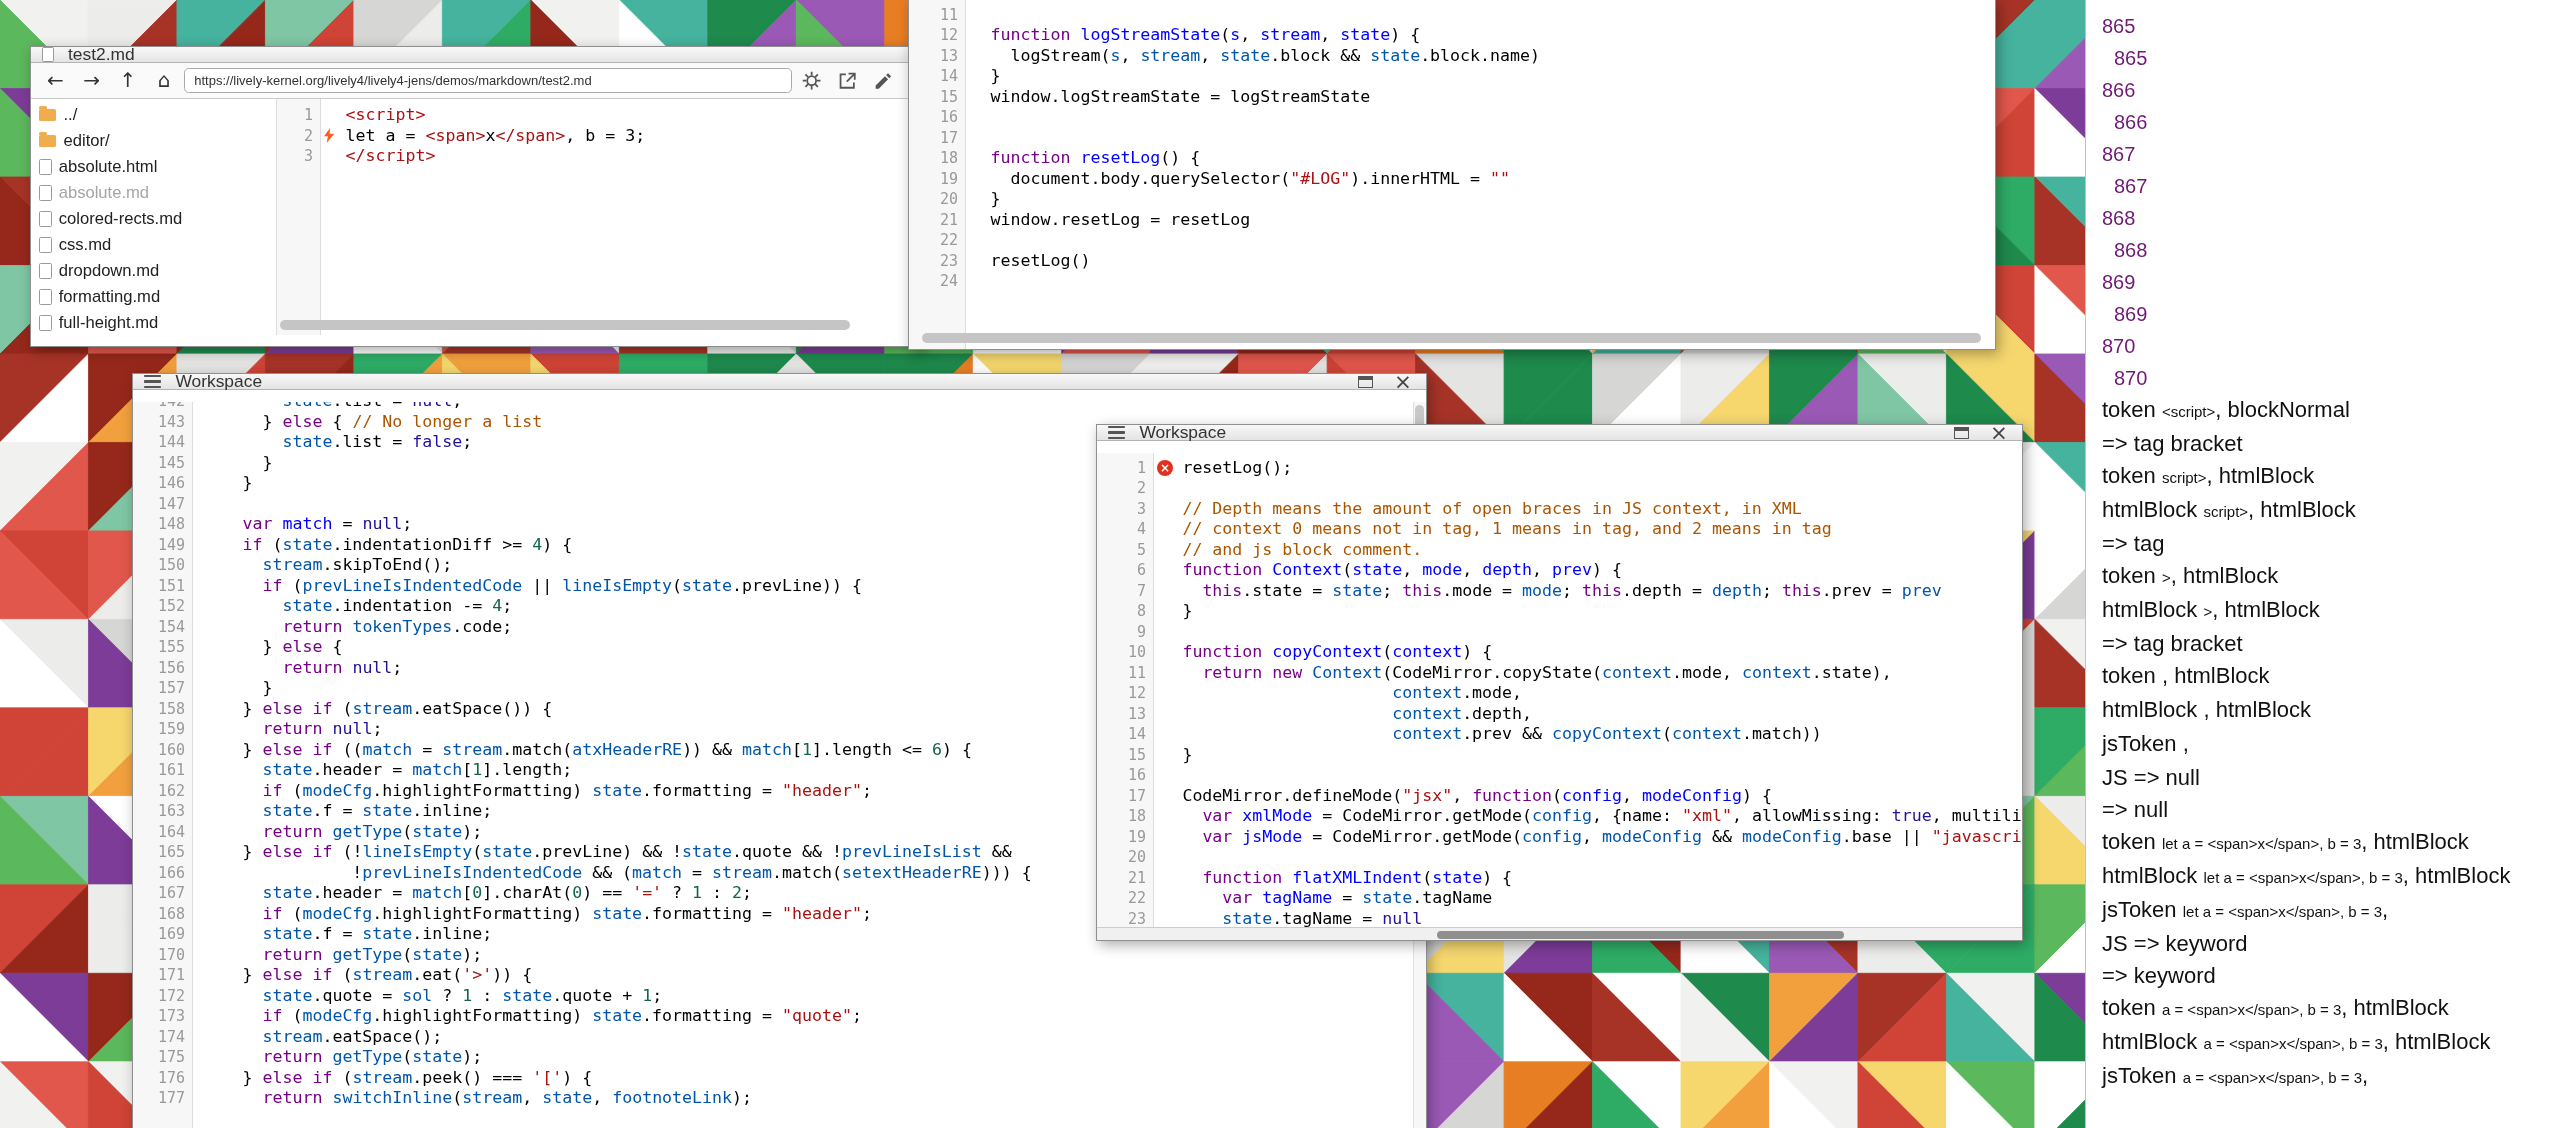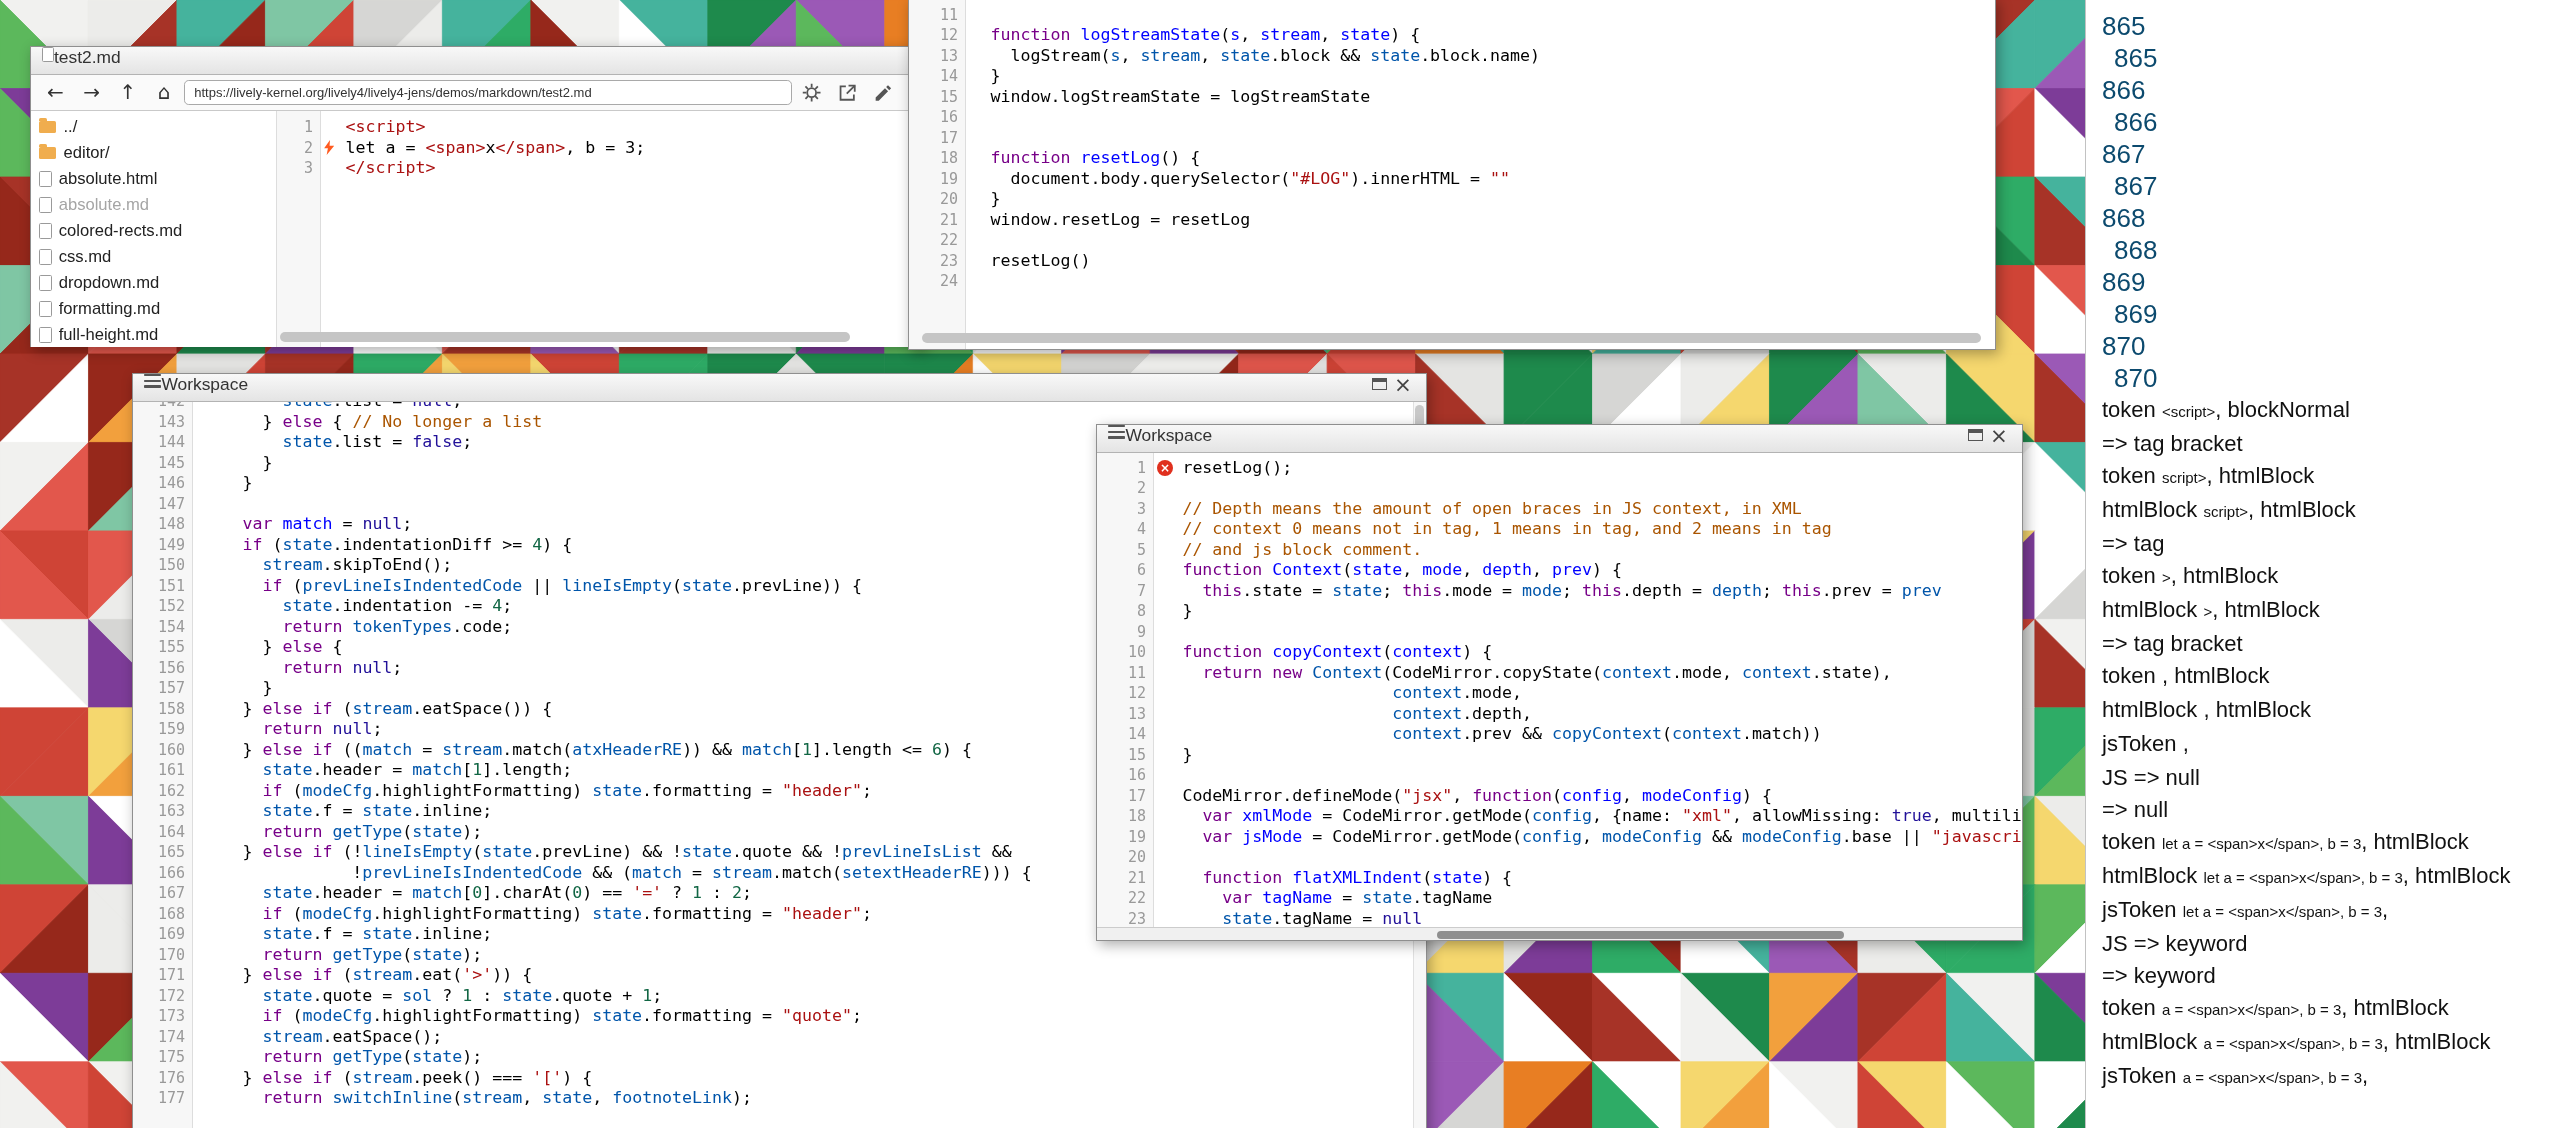--- a/index.html
+++ b/index.html
@@ -3,23 +3,23 @@
 <meta charset="utf-8">
 <style>
   * { margin:0; padding:0; box-sizing:border-box; }
   html,body { width:2576px; height:1129px; overflow:hidden; background:#dcdcdc;
               font-family:"Liberation Sans",sans-serif; position:relative; }
   #bg { position:absolute; left:0; top:0; z-index:0; }
 
   .window { position:absolute; background:#fff; border:0.8px solid #8f8f8f;
             box-shadow:3.2px 4px 12.6px rgba(0,0,0,.32); }
 
-  .titlebar { height:28px; background:linear-gradient(#f8f8f8,#e4e4e4);
-              border-bottom:0.8px solid #b3b3b3; display:flex; 
-              padding:0 11px; gap:0; }
+  .titlebar { height:16px; background:linear-gradient(#f8f8f8,#e4e4e4);
+              border-bottom:0.8px solid #b3b3b3; display:flex; align-items:center;
+              padding:0 11px; gap:14px; }
   .titlebar .title { font-size:17.4px; color:#333; }
   .tb-spacer { flex:1; }
   .hamburger { width:17.4px; display:flex; flex-direction:column; gap:3.2px; cursor:pointer; }
   .hamburger i { height:2.4px; background:#555; border-radius:0.8px; }
   .tb-btn { width:24px; height:20.5px; display:flex; align-items:center; justify-content:center; cursor:pointer; }
   .max-icon { width:15px; height:12px; border:1.6px solid #555; border-top-width:4px; }
   .close-x { font-size:21.3px; color:#444; line-height:1; font-family:"DejaVu Sans",sans-serif; }
 
   
   #win-test2 { left:30px; top:46px; width:895px; height:301px; z-index:10; }
@@ -84,21 +84,21 @@
             border-left:0.8px solid #e0e0e0; z-index:4; }
   .vthumb { position:absolute; left:1.6px; right:1.6px; top:3.2px; height:340px; background:#c8c8c8; border-radius:6.3px; }
   .htrack { position:absolute; left:0; right:0; bottom:0; height:12.6px; background:#f0f0f0;
             border-top:0.8px solid #ccc; z-index:4; }
   .htrack .dark { position:absolute; top:2.4px; left:340px; width:407px; height:8px;
                   background:#8f8f8f; border-radius:4px; }
 
   
   #log-panel { position:absolute; left:2085px; top:0; width:491px; height:1129px; background:#fff;
                border-left:0.8px solid #c2c2c2; z-index:50; overflow:hidden; padding:9.5px 0 0 16px; }
-  .log-num  { font-size:26px; line-height:32px; color:#0c4a6e; }
+  .log-num  { font-size:20px; line-height:32px; color:#701a75; }
   .log-num.indent { padding-left:12px; }
   .log-line { font-size:22px; line-height:32px; color:#111; white-space:nowrap; }
   .log-line .sm { font-size:15px; }
 </style>
 </head>
 <body>
 
 <svg id="bg" width="2576" height="1129" viewBox="0 0 3261 1429">
     <polygon points="0,0 112,0 112,112" fill="#f1f1ef" stroke="#f1f1ef"></polygon>
     <polygon points="0,0 112,112 0,112" fill="#5cb85c" stroke="#5cb85c"></polygon>

